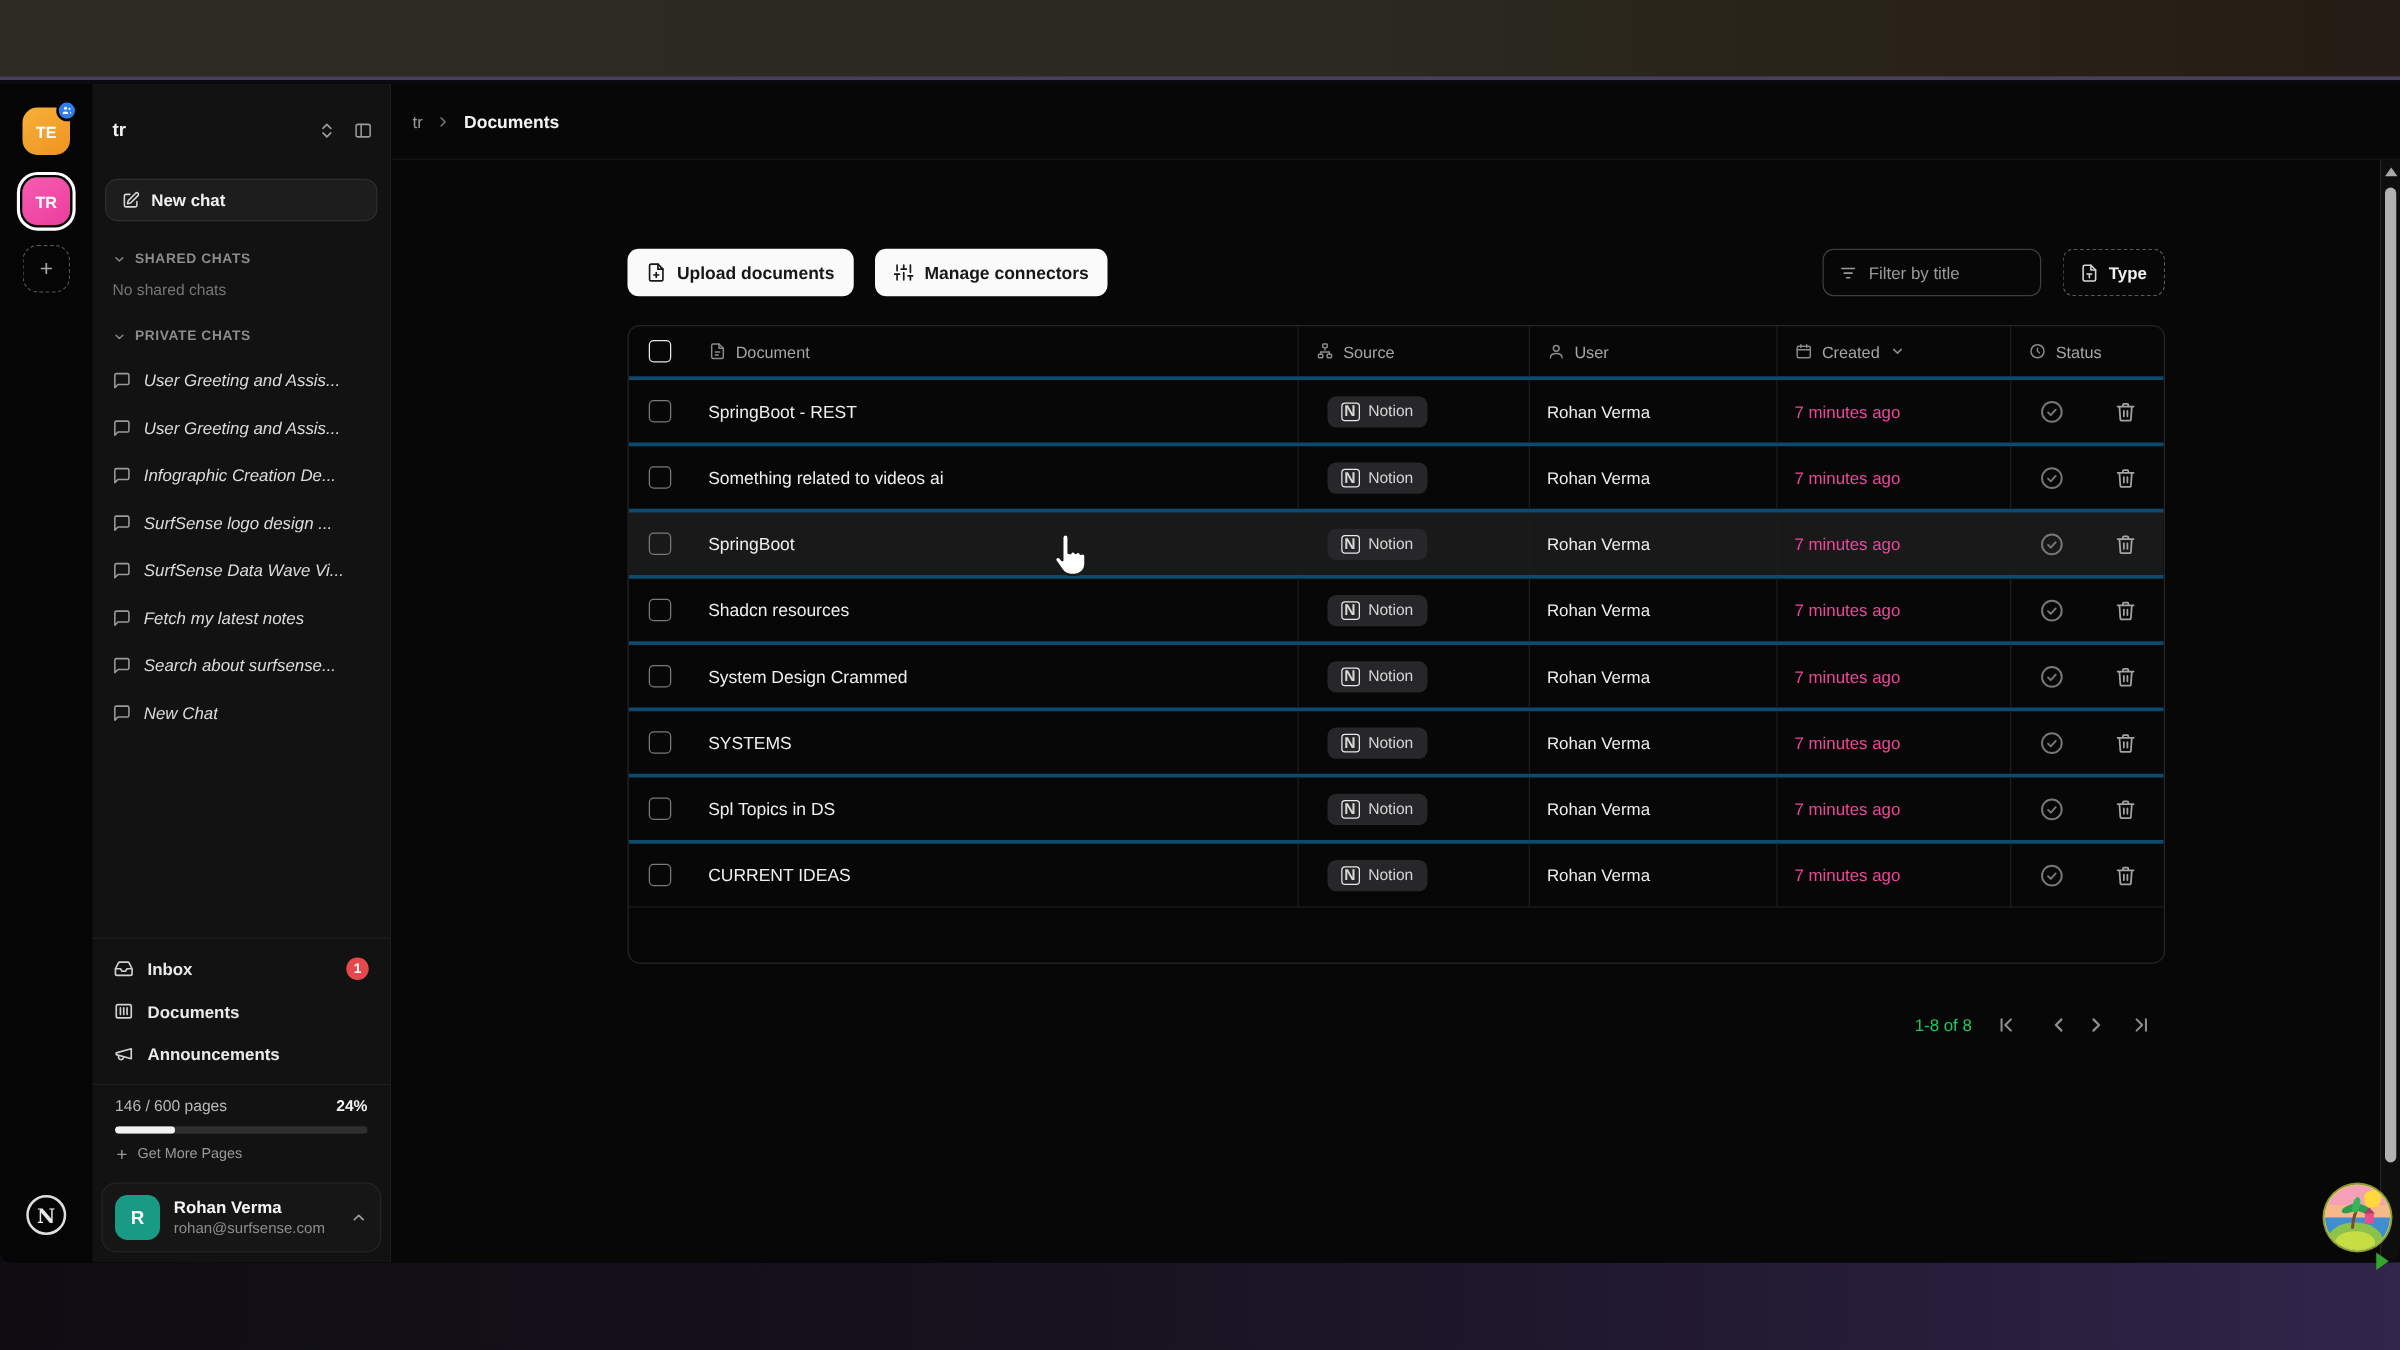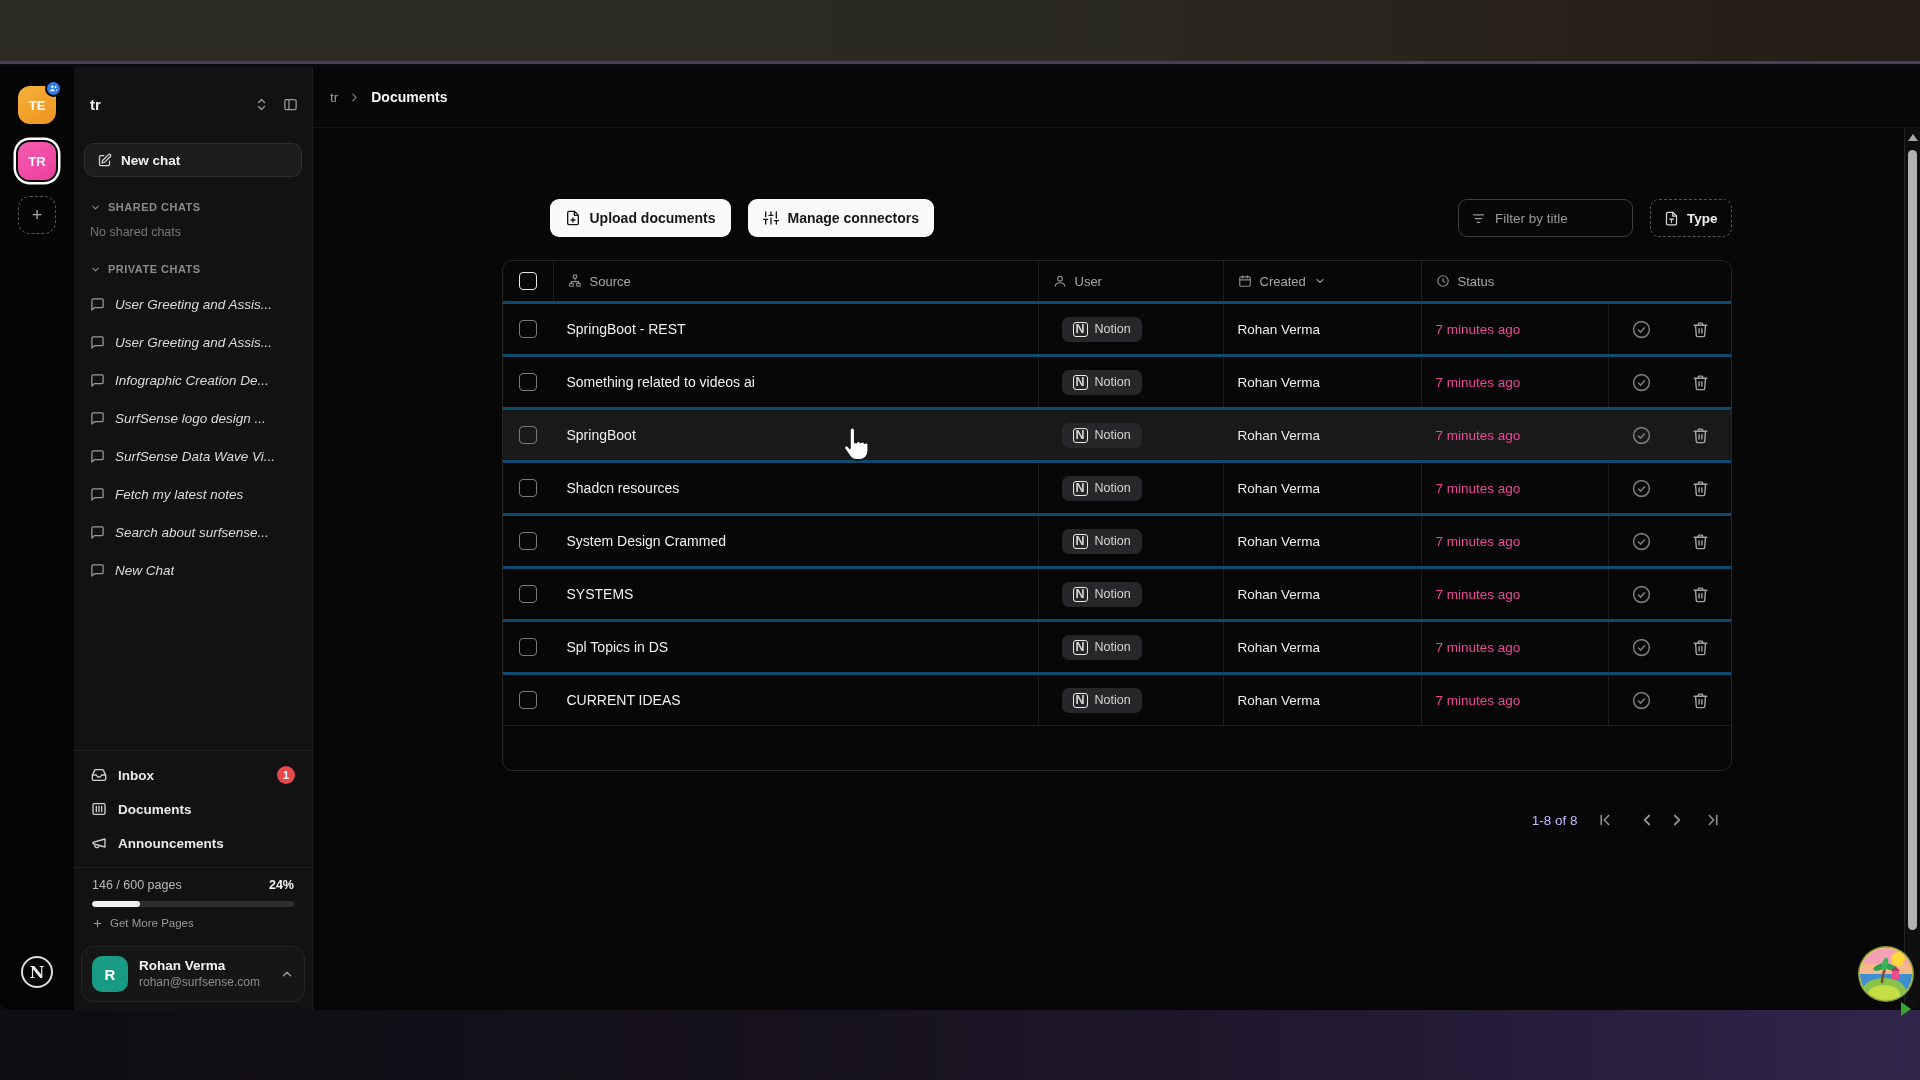--- a/index.html
+++ b/index.html
@@ -89,21 +89,21 @@
   .breadcrumb-bar { height:61px; display:flex; align-items:center; gap:10px;
     padding-left:17px; border-bottom:1px solid #141414; }
   .bc-root { color:#9a9a9a; font-size:13.5px; }
   .breadcrumb-bar svg { width:13px; height:13px; color:#6d6d6d; }
   .bc-current { color:#f5f5f5; font-size:14px; font-weight:bold; }
 
   .content { width:1230px; margin:0 auto; padding-top:71px; }
   .toolbar { display:flex; align-items:center; }
   .btn-white { height:38px; background:#fafafa; color:#17171a; border:none; border-radius:9px;
     padding:0 15px; display:flex; align-items:center; gap:9px; font-size:14px;
-    font-weight:bold; font-family:"Liberation Sans", sans-serif;margin-left:48px; }
+    font-weight:bold; font-family:"Liberation Sans", sans-serif; }
   .btn-white svg { width:16px; height:16px; }
   .btn-white + .btn-white { margin-left:17px; }
   .toolbar-right { margin-left:auto; display:flex; align-items:center; gap:17px; }
   .filter-box { width:175px; height:38px; border:1px solid #3d3d42; border-radius:9px;
     background:transparent; display:flex; align-items:center; gap:9px; padding:0 12px; }
   .filter-box svg { width:15px; height:15px; color:#9a9a9a; flex:none; }
   .filter-box input { flex:1; min-width:0; background:transparent; border:none; outline:none;
     color:#e5e5e5; font-size:13.5px; font-family:"Liberation Sans", sans-serif; }
   .filter-box input::placeholder { color:#9a9a9a; }
   .btn-type { height:38px; border:1.5px dashed #55555c; background:transparent; color:#f0f0f0;
@@ -134,21 +134,21 @@
   .src-badge span { color:#d6d6d6; font-size:12.5px; }
   .user-cell { color:#ededed; font-size:13.5px; }
   .created-cell { color:#ec4899; font-size:13.5px; }
   .status-cell { justify-content:space-between; padding:0 22px 0 22px; }
   .status-cell .ok { width:21px; height:21px; color:#777; }
   .status-cell .del { width:17px; height:17px; color:#a3a3a3; }
   .table-footer-space { height:45px; border-top:1px solid #1c1c1c; }
 
   
   .pagination { margin-top:40px; display:flex; align-items:center; justify-content:flex-end;
-    gap:18px; padding-right:10px; color:#c4b5fd; font-size:13.5px;text-align:right; }
+    gap:18px; padding-right:10px; color:#22c55e; font-size:13.5px;text-align:right; }
   .pagination .pg-btn { width:18px; height:18px; color:#8f8f8f; display:flex; }
   .pagination svg { width:18px; height:18px; }
 
   
   .scrollbar { position:absolute; top:61px; right:0; bottom:0; width:16px;
     background:#0e0e0e; border-left:1px solid #262626; }
   .sb-up { position:absolute; top:6px; left:3px; width:0; height:0;
     border-left:5px solid transparent; border-right:5px solid transparent;
     border-bottom:7px solid #a9a9a9; }
   .sb-thumb { position:absolute; top:22px; left:3px; width:9px; height:780px;
@@ -462,20 +462,26 @@
                 </svg>
               <span>Type</span>
             </button>
           </div>
         </div>
 
         <div class="table">
           <div class="trow thead">
             <div class="cell cb-cell">
                 <span class="checkbox"></span>
+              </div>
+            <div class="cell">
+                <svg>
+                  <use href="#i-filetext"></use>
+                </svg>
+                <span>Document</span>
               </div>
             <div class="cell bordered">
                 <svg>
                   <use href="#i-network"></use>
                 </svg>
                 <span>Source</span>
               </div>
             <div class="cell bordered">
                 <svg>
                   <use href="#i-user"></use>

